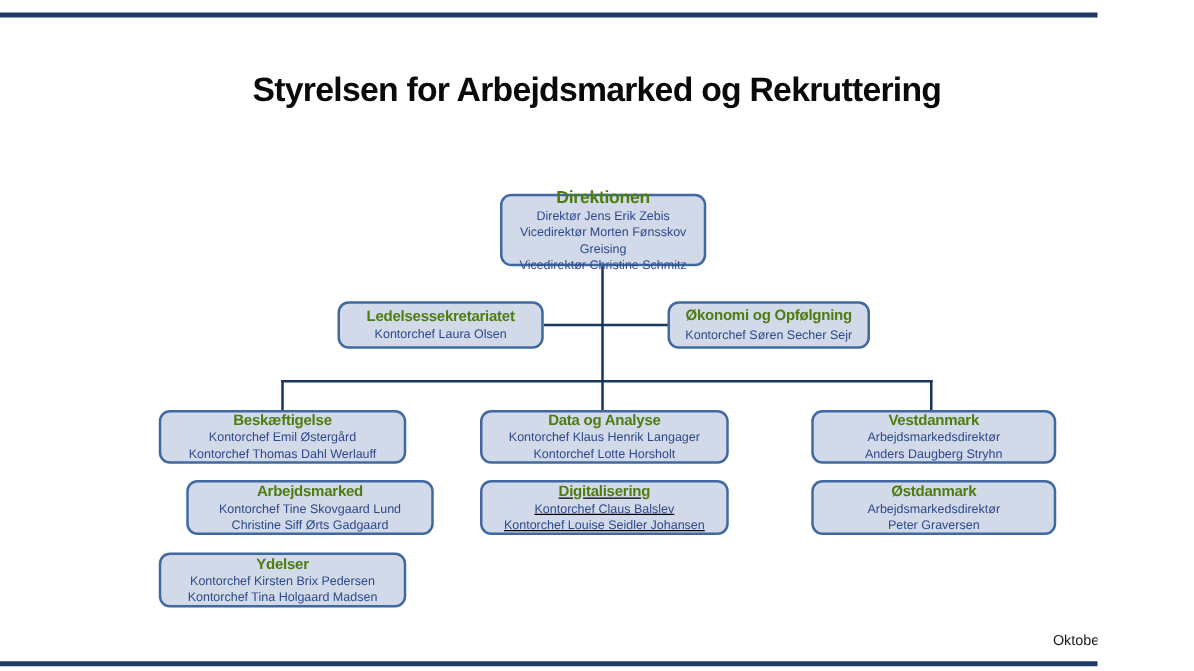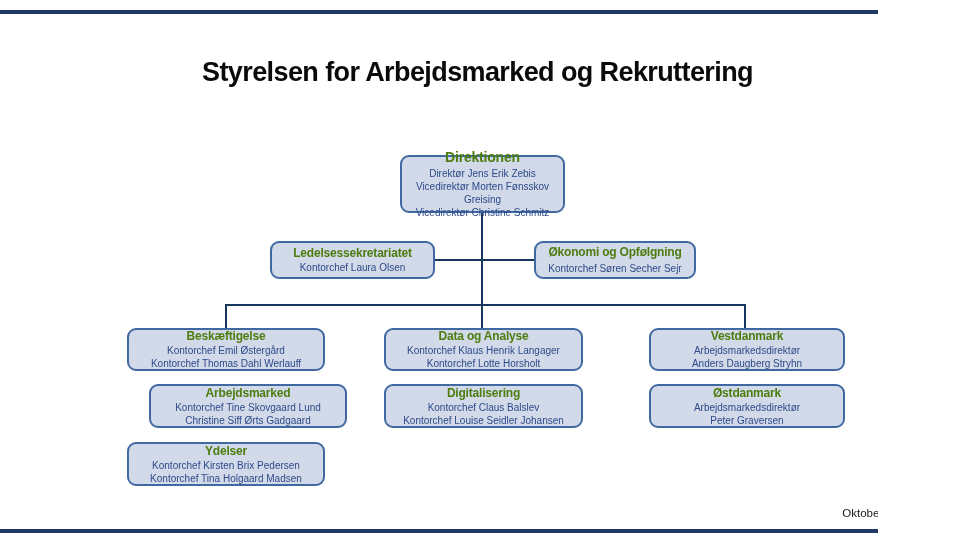--- a/index.html
+++ b/index.html
@@ -124,21 +124,21 @@
     <div class="box-sub">Kontorchef Kirsten Brix Pedersen</div>
     <div class="box-sub">Kontorchef Tina Holgaard Madsen</div>
   </div>
 
   <div class="org-box" style="left:384px; top:328px; width:199px; height:43px;">
     <div class="box-title">Data og Analyse</div>
     <div class="box-sub">Kontorchef Klaus Henrik Langager</div>
     <div class="box-sub">Kontorchef Lotte Horsholt</div>
   </div>
 
-  <div class="org-box" style="left:384px; top:384px; width:199px; height:44px;">
+  <div class="org-box" style="left:384px; top:384px; width:199px; height:44px;text-decoration:underline;">
     <div class="box-title">Digitalisering</div>
     <div class="box-sub">Kontorchef Claus Balslev</div>
     <div class="box-sub">Kontorchef Louise Seidler Johansen</div>
   </div>
 
   <div class="org-box" style="left:649px; top:328px; width:196px; height:43px;">
     <div class="box-title">Vestdanmark</div>
     <div class="box-sub">Arbejdsmarkedsdirektør</div>
     <div class="box-sub">Anders Daugberg Stryhn</div>
   </div>

